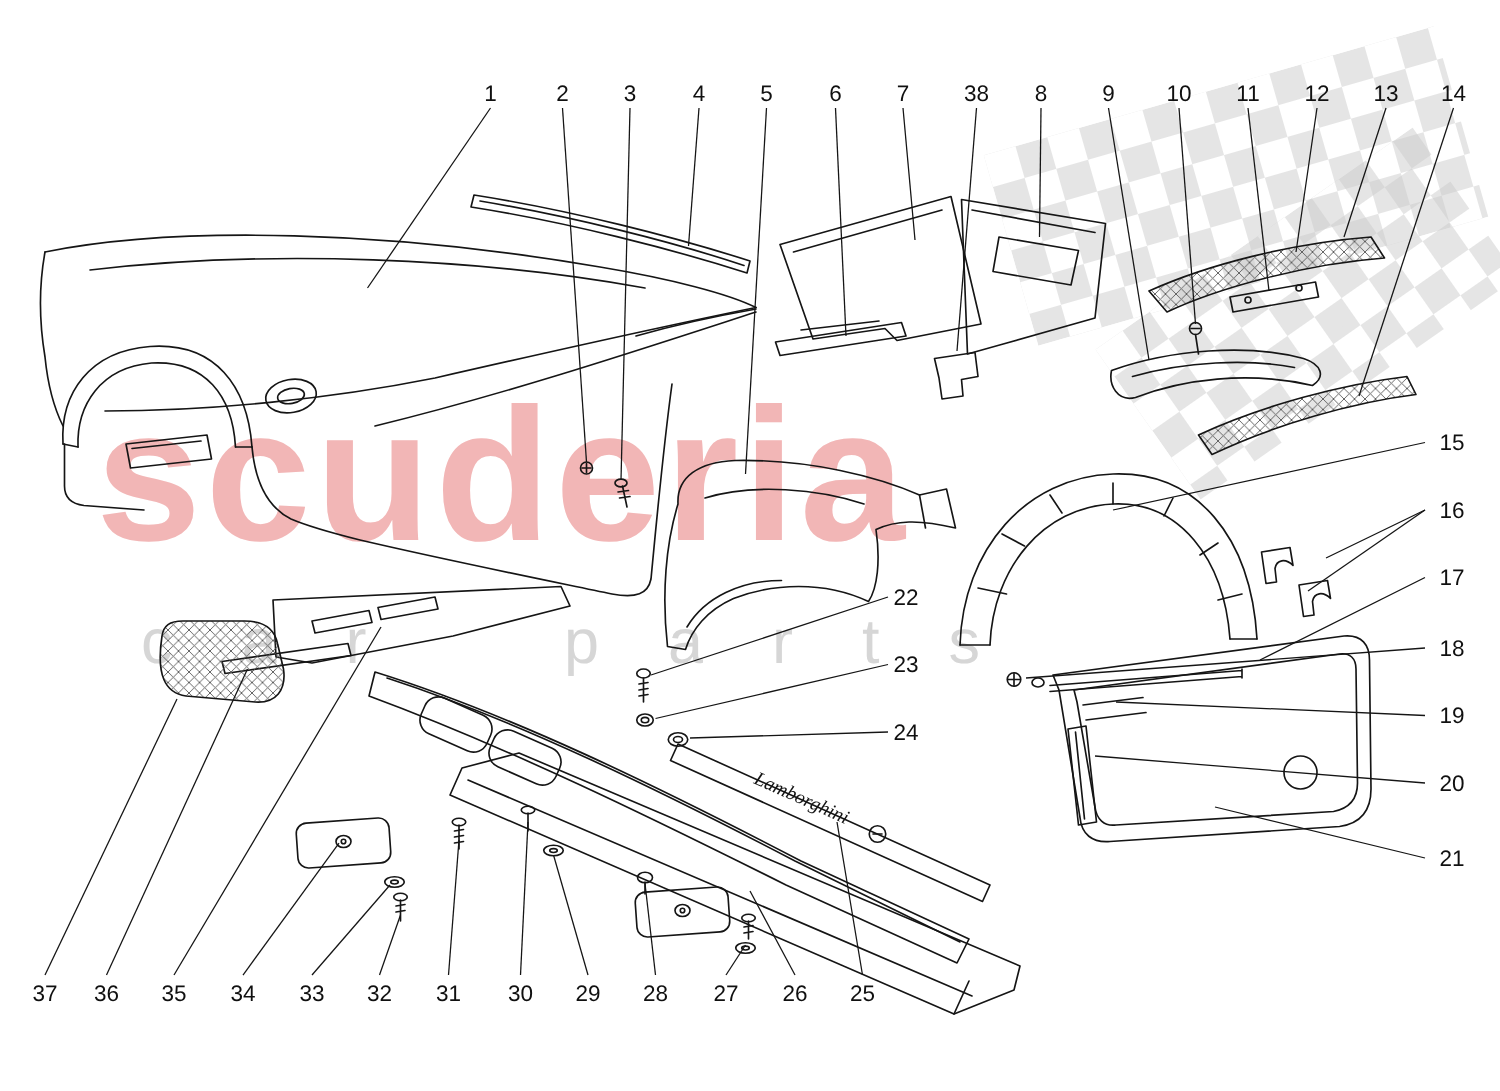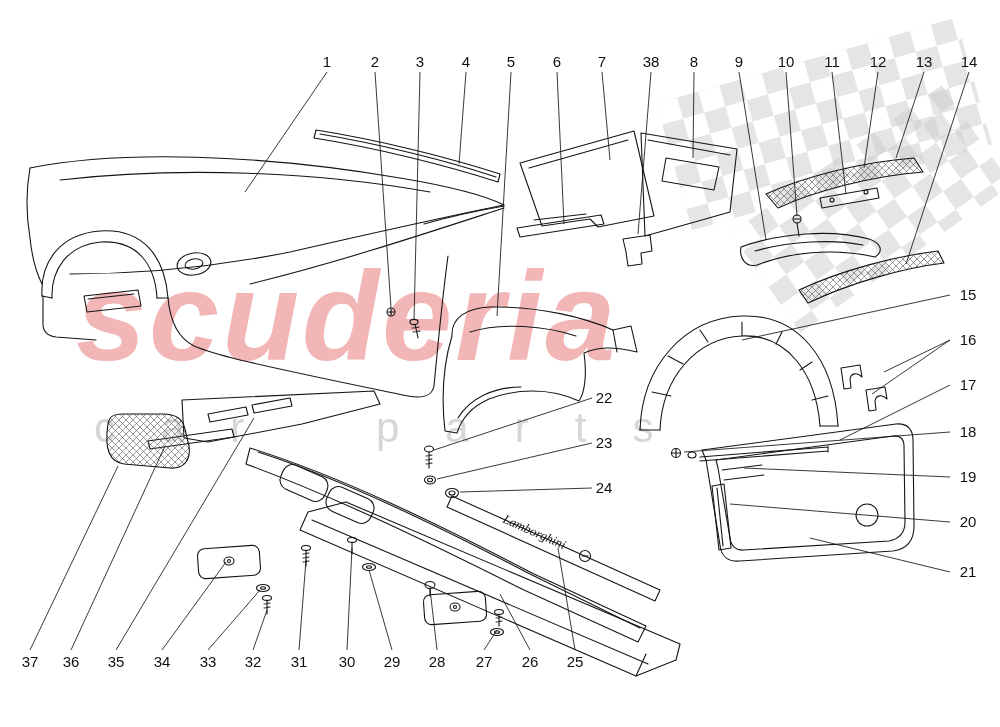--- a/index.html
+++ b/index.html
@@ -11,22 +11,22 @@
   
   .wm-flag{
     position:absolute;
     background-image:conic-gradient(var(--checker,#cacaca) 0 25%,transparent 0 50%,var(--checker,#cacaca) 0 75%,transparent 0);
     background-size:44px 44px;
     opacity:.5;
   }
   .wm-flag.f1{left:668px;top:58px;width:312px;height:132px;transform:rotate(-16deg);}
   .wm-flag.f2{left:742px;top:148px;width:258px;height:122px;transform:rotate(-35deg);}
   .wm-title{
-    position:absolute;left:76px;top:254px;font-size:126px;font-weight:bold;
-    letter-spacing:3px;line-height:1;color:var(--wm-pink,#f2b6b6);white-space:nowrap;font-style:italic;
+    position:absolute;left:64px;top:254px;font-size:126px;font-weight:bold;
+    letter-spacing:3px;line-height:1;color:var(--wm-pink,#f2b6b6);white-space:nowrap;
   }
   .wm-sub{
     position:absolute;left:94px;top:404px;font-size:42px;letter-spacing:46px;
     word-spacing:28px;color:var(--wm-gray,#d6d6d6);white-space:nowrap;
   }
   svg{position:absolute;inset:0;}
   .art{stroke:var(--ink,#151515);fill:none;stroke-width:1.1;stroke-linecap:round;stroke-linejoin:round;}
   .leader{stroke:var(--ink,#151515);stroke-width:.85;}
   .num{font-family:"Liberation Sans",sans-serif;font-size:15px;fill:#101010;stroke:none;}
   .badge{font-family:"Liberation Serif",serif;font-style:italic;font-size:13px;fill:#151515;stroke:none;}

